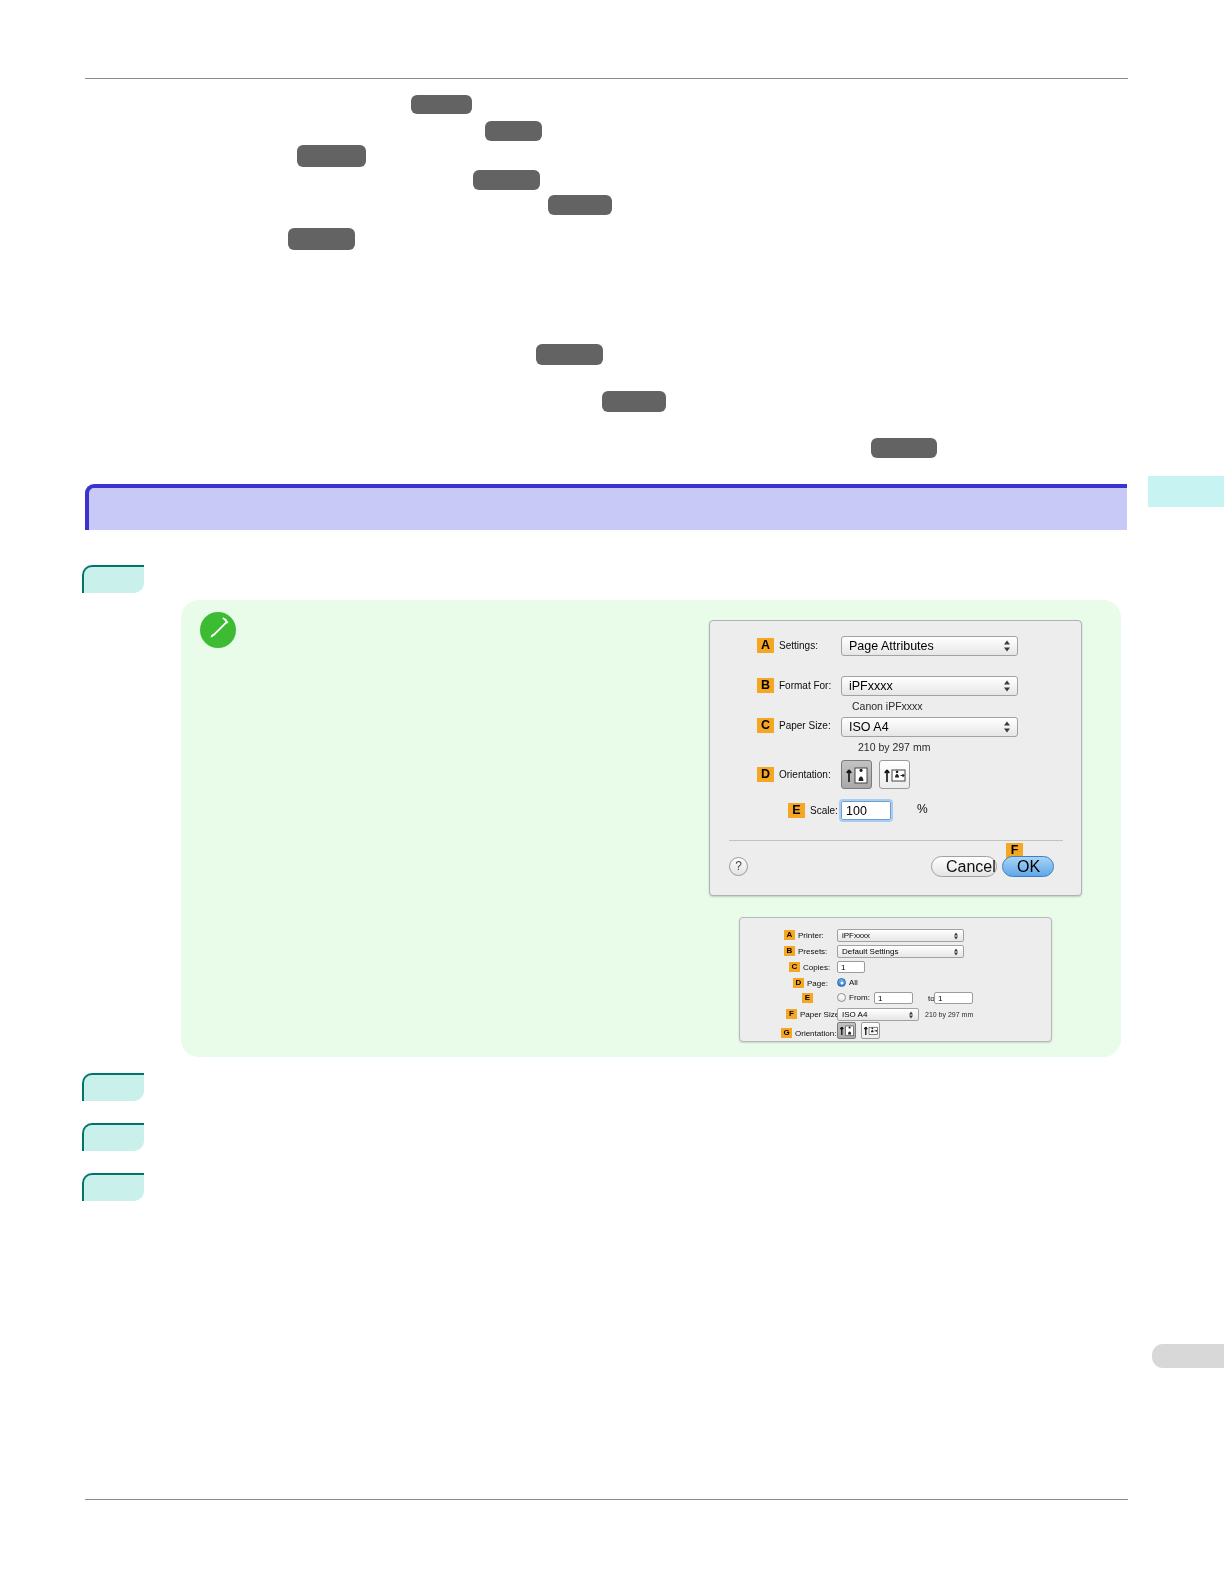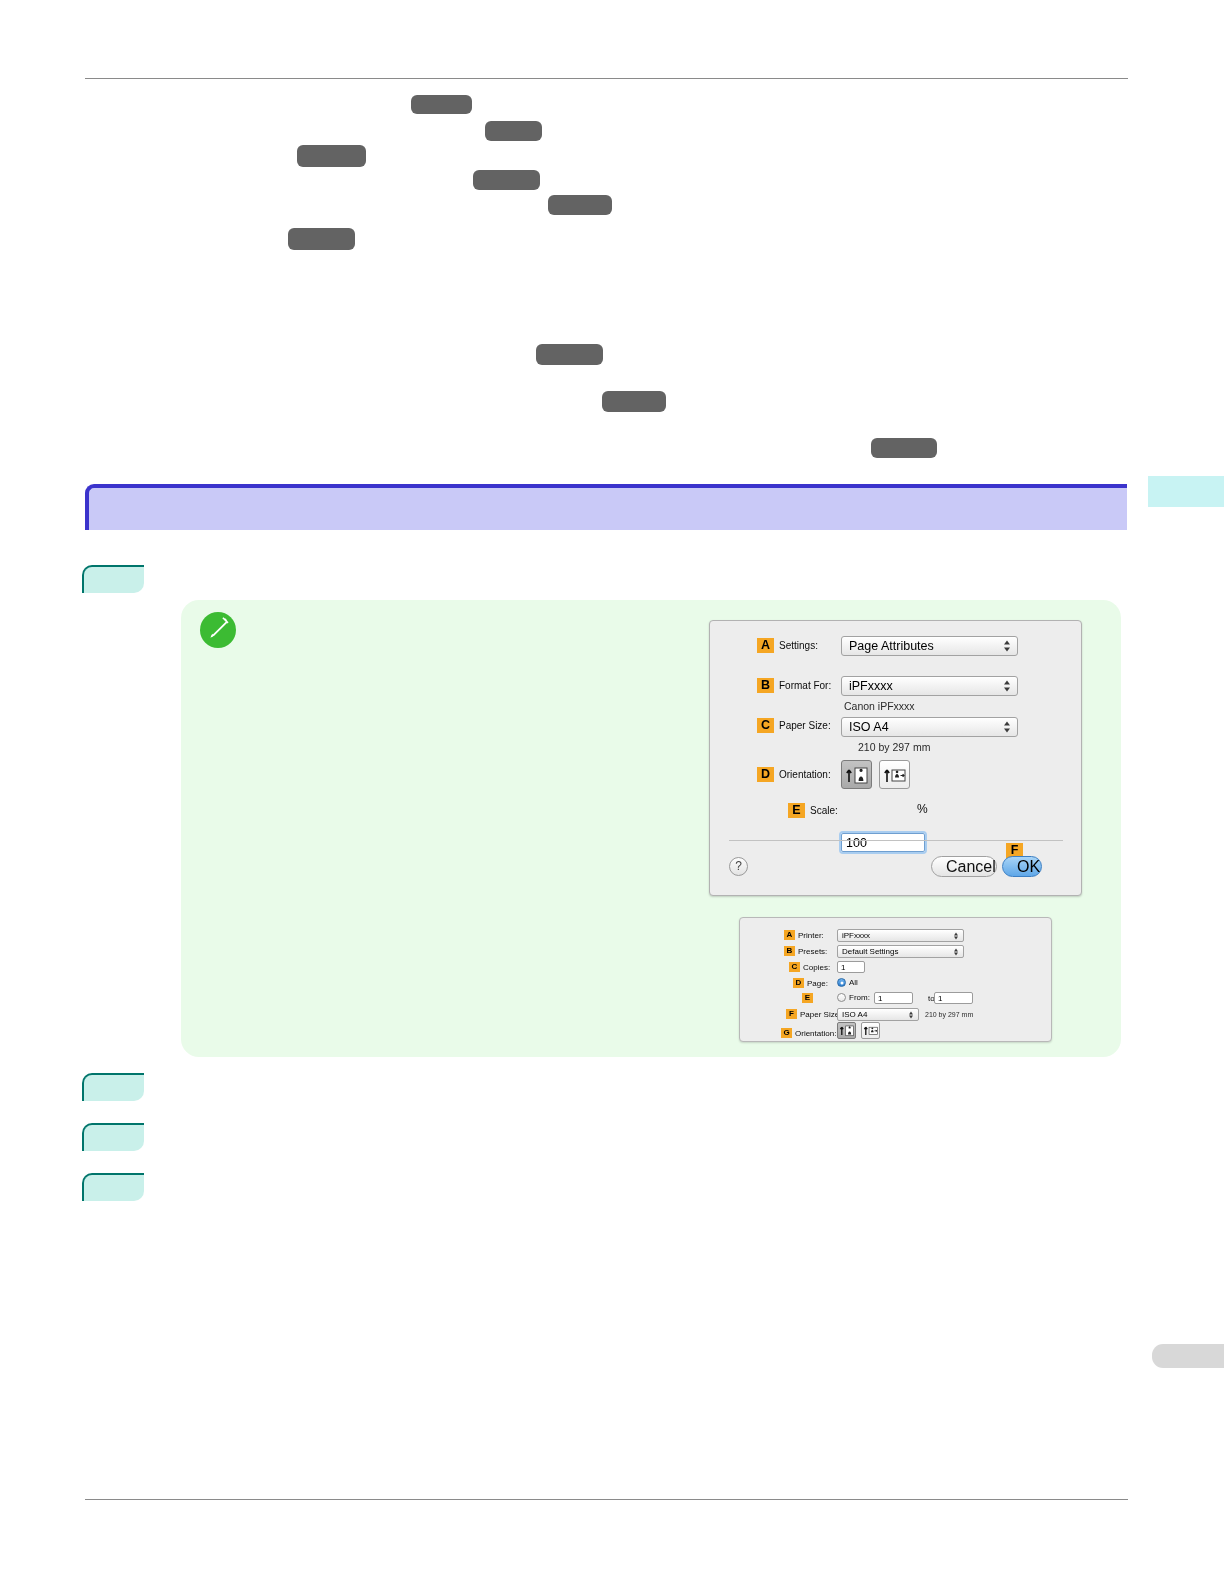--- a/index.html
+++ b/index.html
@@ -385,21 +385,21 @@
     </div>
 
     <div class="dlg-row" style="left:47px; top:57px;">
       <span class="badge">B</span>
       <span class="lbl">Format For:</span>
     </div>
     <div class="popup" style="position:absolute; left:131px; top:55px; width:177px;">
       <span>iPFxxxx</span>
       <span class="arrows"></span>
     </div>
-    <div class="subnote" style="left:134px; top:79px;">Canon iPFxxxx</div>
+    <div class="subnote" style="left:142px; top:79px;">Canon iPFxxxx</div>
 
     <div class="dlg-row" style="left:47px; top:97px;">
       <span class="badge">C</span>
       <span class="lbl">Paper Size:</span>
     </div>
     <div class="popup" style="position:absolute; left:131px; top:96px; width:177px;">
       <span>ISO A4</span>
       <span class="arrows"></span>
     </div>
     <div class="subnote" style="left:148px; top:120px;">210 by 297 mm</div>
@@ -423,30 +423,30 @@
           <path d="M12 12.5 c0-2 1-3.4 2-3.4 s2 1.4 2 3.4 z M14 8.2 a1.3 1.3 0 1 1 0.1 0" fill="#222"></path>
           <path d="M17.5 10.5 L20.8 10.5 M19.6 9.2 L21 10.5 L19.6 11.8" stroke="#222" stroke-width="1.2" fill="none"></path>
         </svg>
       </div>
     </div>
 
     <div class="dlg-row" style="left:78px; top:182px;">
       <span class="badge">E</span>
       <span class="lbl">Scale:</span>
     </div>
-    <div class="txtfield focus" style="position:absolute; left:131px; top:180px; width:84px;margin-top:32px;">100</div>
+    <div class="txtfield focus" style="position:absolute; left:131px; top:180px; width:50px;">100</div>
     <div style="position:absolute; left:207px; top:181px; font-size:12px;">%</div>
 
     <div class="hr-dlg" style="left:19px; top:219px; width:334px;"></div>
 
     <span class="badge" style="position:absolute; left:296px; top:222px;">F</span>
 
     <div class="help-btn" style="position:absolute; left:19px; top:236px;">?</div>
     <div class="btn" style="position:absolute; left:221px; top:235px; width:66px;">Cancel</div>
-    <div class="btn default" style="position:absolute; left:292px; top:235px; width:40px;">OK</div>
+    <div class="btn default" style="position:absolute; left:292px; top:235px; width:52px;">OK</div>
   </div>
 
   <div class="dlg-print">
 
     <div class="dlg-row" style="left:44px; top:12px;">
       <span class="badge">A</span>
       <span class="lbl">Printer:</span>
     </div>
     <div class="popup" style="position:absolute; left:97px; top:11px; width:127px;">
       <span>iPFxxxx</span>

